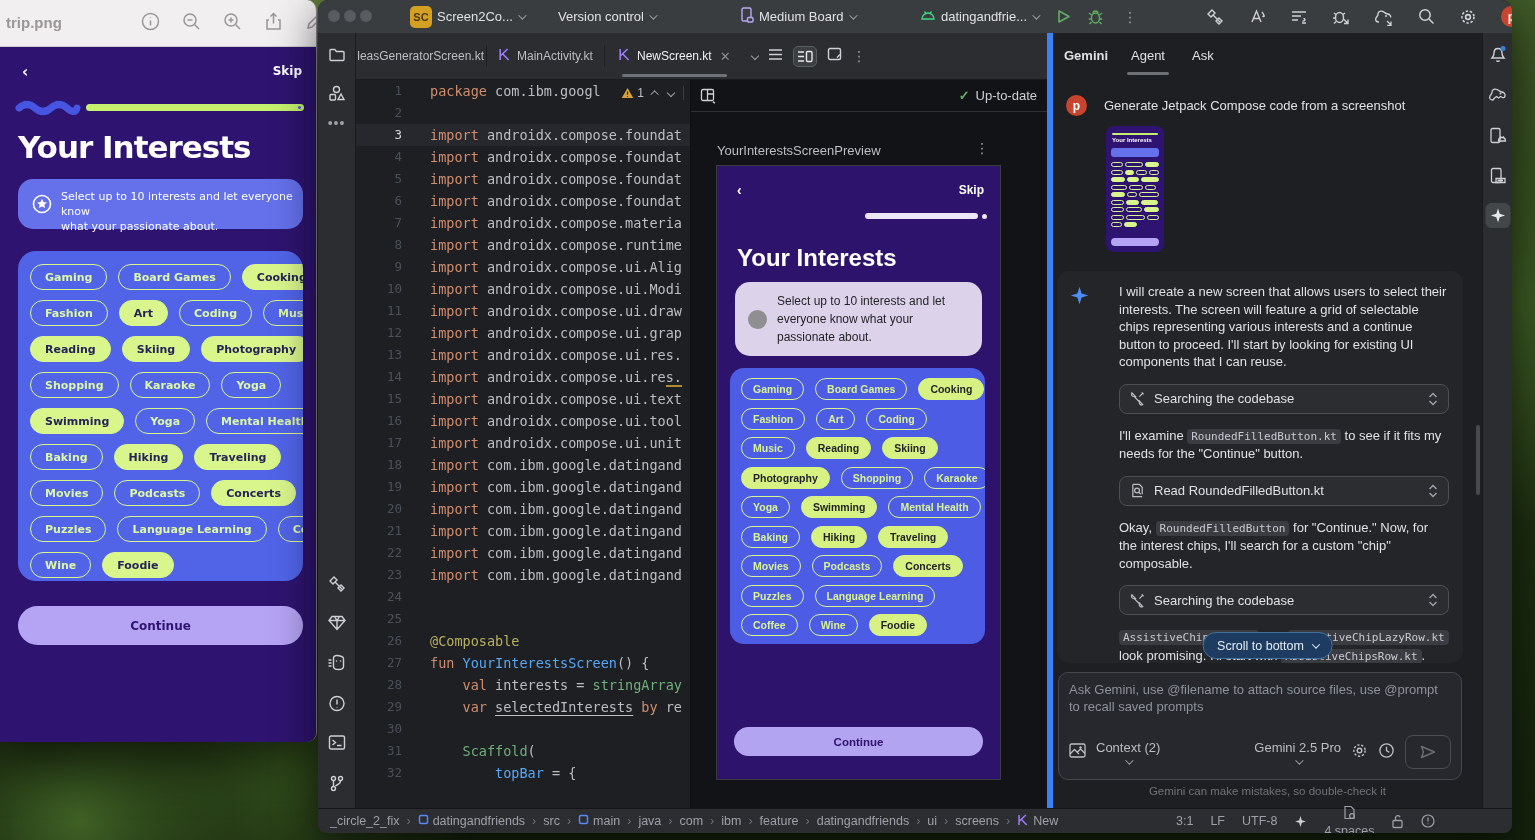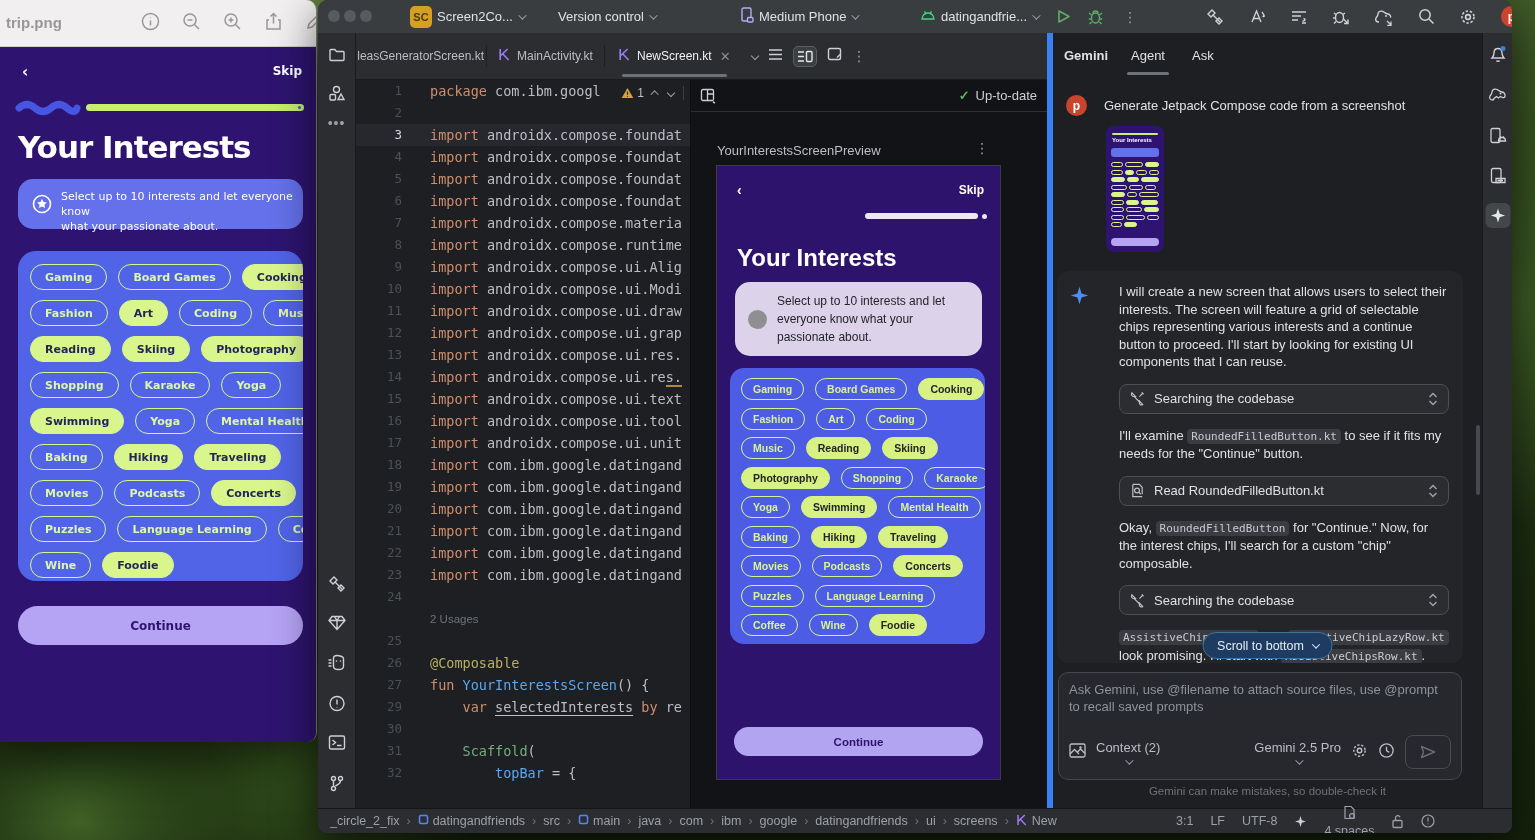--- a/index.html
+++ b/index.html
@@ -343,21 +343,21 @@
     </div>
     <div class="tb-item" style="left:240px">
       <span>Version control</span>
           <span class="chev"></span>
     </div>
     <div class="tb-item" style="left:422px">
       <span><svg width="14" height="16" viewBox="0 0 14 16" fill="none" stroke="#b9a8f5" stroke-width="1.4">
               <rect x="2" y="1" width="9" height="13" rx="1.5"></rect>
               <rect x="7.5" y="10.5" width="5.5" height="4.5" rx="1" fill="#3a3d3f"></rect>
             </svg></span>
-      <span>Medium Phone</span>
+      <span>Medium Board</span>
           <span class="chev"></span>
     </div>
     <div class="tb-item" style="left:602px">
       <span><svg width="16" height="12" viewBox="0 0 16 12" fill="none" stroke="#3ddc84" stroke-width="1.3">
               <path d="M2 10c0-3.3 2.7-6 6-6s6 2.7 6 6z"></path>
               <path d="M4.5 2.5l1.3 1.7M11.5 2.5l-1.3 1.7"></path>
             </svg></span>
       <span>datingandfrie...</span>
           <span class="chev"></span>
     </div>
@@ -568,24 +568,24 @@
           <div class="code-row"><span class="ln">15</span><span class="txt"><span class="tk-k">import</span><span class="tk-p"> androidx.compose.ui.text</span></span></div>
           <div class="code-row"><span class="ln">16</span><span class="txt"><span class="tk-k">import</span><span class="tk-p"> androidx.compose.ui.tool</span></span></div>
           <div class="code-row"><span class="ln">17</span><span class="txt"><span class="tk-k">import</span><span class="tk-p"> androidx.compose.ui.unit</span></span></div>
           <div class="code-row"><span class="ln">18</span><span class="txt"><span class="tk-k">import</span><span class="tk-p"> com.ibm.google.datingand</span></span></div>
           <div class="code-row"><span class="ln">19</span><span class="txt"><span class="tk-k">import</span><span class="tk-p"> com.ibm.google.datingand</span></span></div>
           <div class="code-row"><span class="ln">20</span><span class="txt"><span class="tk-k">import</span><span class="tk-p"> com.ibm.google.datingand</span></span></div>
           <div class="code-row"><span class="ln">21</span><span class="txt"><span class="tk-k">import</span><span class="tk-p"> com.ibm.google.datingand</span></span></div>
           <div class="code-row"><span class="ln">22</span><span class="txt"><span class="tk-k">import</span><span class="tk-p"> com.ibm.google.datingand</span></span></div>
           <div class="code-row"><span class="ln">23</span><span class="txt"><span class="tk-k">import</span><span class="tk-p"> com.ibm.google.datingand</span></span></div>
           <div class="code-row"><span class="ln">24</span><span class="txt"></span></div>
-          <div class="code-row hint-row"><span class="ln"></span><span class="txt">2 Usages</span></div>
           <div class="code-row"><span class="ln">25</span></div>
           <div class="code-row"><span class="ln">26</span><span class="txt"><span class="tk-a">@Composable</span></span></div>
           <div class="code-row"><span class="ln">27</span><span class="txt"><span class="tk-k">fun</span><span class="tk-f"> YourInterestsScreen</span><span class="tk-p">() {</span></span></div>
+          <div class="code-row"><span class="ln">28</span><span class="txt"><span class="tk-p">    </span><span class="tk-k">val</span><span class="tk-p"> interests = </span><span class="tk-c">stringArray</span></span></div>
           <div class="code-row"><span class="ln">29</span><span class="txt"><span class="tk-p">    </span><span class="tk-k">var</span><span class="tk-p"> </span><span class="tk-u">selectedInterests</span><span class="tk-k"> by</span><span class="tk-p"> re</span></span></div>
           <div class="code-row"><span class="ln">30</span><span class="txt"></span></div>
           <div class="code-row"><span class="ln">31</span><span class="txt"><span class="tk-p">    </span><span class="tk-c">Scaffold</span><span class="tk-p">(</span></span></div>
           <div class="code-row"><span class="ln">32</span><span class="txt"><span class="tk-p">        </span><span class="tk-n2">topBar</span><span class="tk-p"> = {</span></span></div>
         </div>
     <div class="inspect">
       <span style="display:flex;align-items:center;gap:3px">
         <svg width="13" height="12" viewBox="0 0 13 12">
               <path d="M6.5 1L12.3 11H.7z" fill="#d6a03c"></path>
               <path d="M6.5 4.5v3.2M6.5 9.2v.8" stroke="#2b2d30" stroke-width="1.2"></path>
@@ -870,21 +870,21 @@
           <span class="sep">›</span>
           <span class="crumb">
             <span>com</span>
           </span>
           <span class="sep">›</span>
           <span class="crumb">
             <span>ibm</span>
           </span>
           <span class="sep">›</span>
           <span class="crumb">
-            <span>google</span>
+            <span>feature</span>
           </span>
           <span class="sep">›</span>
           <span class="crumb">
             <span>datingandfriends</span>
           </span>
           <span class="sep">›</span>
           <span class="crumb">
             <span>ui</span>
           </span>
           <span class="sep">›</span>

